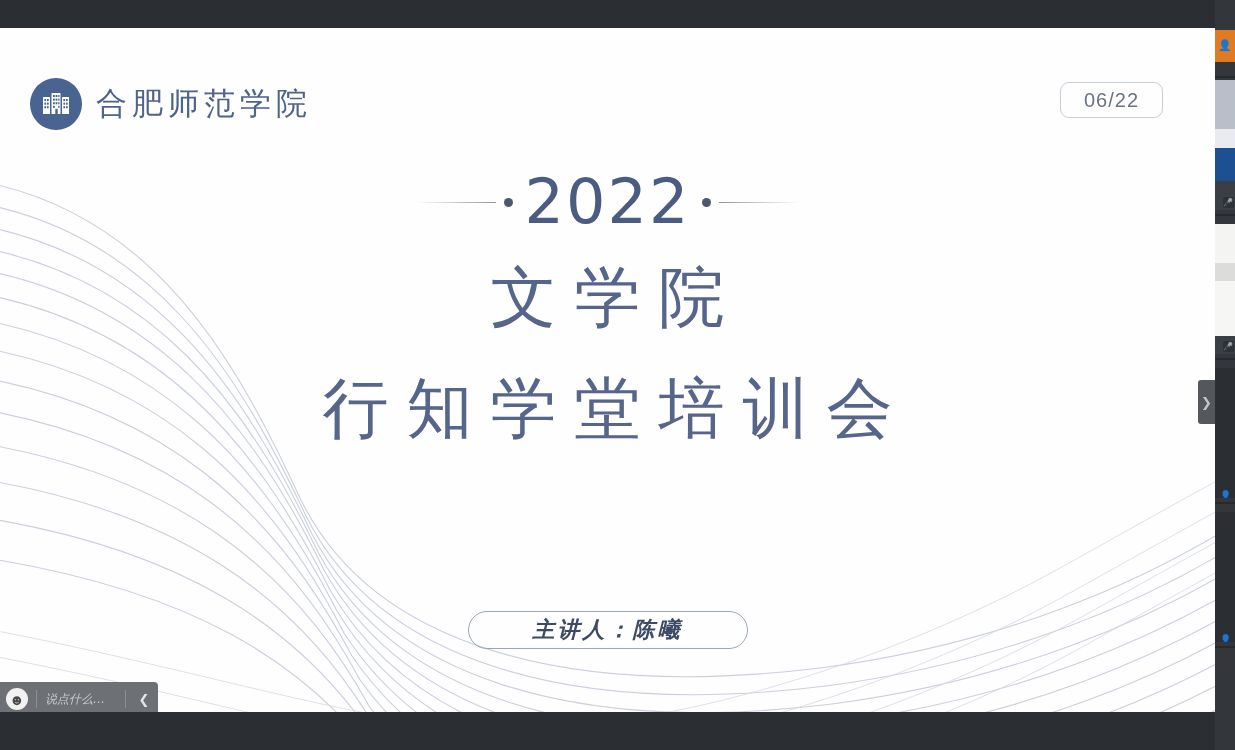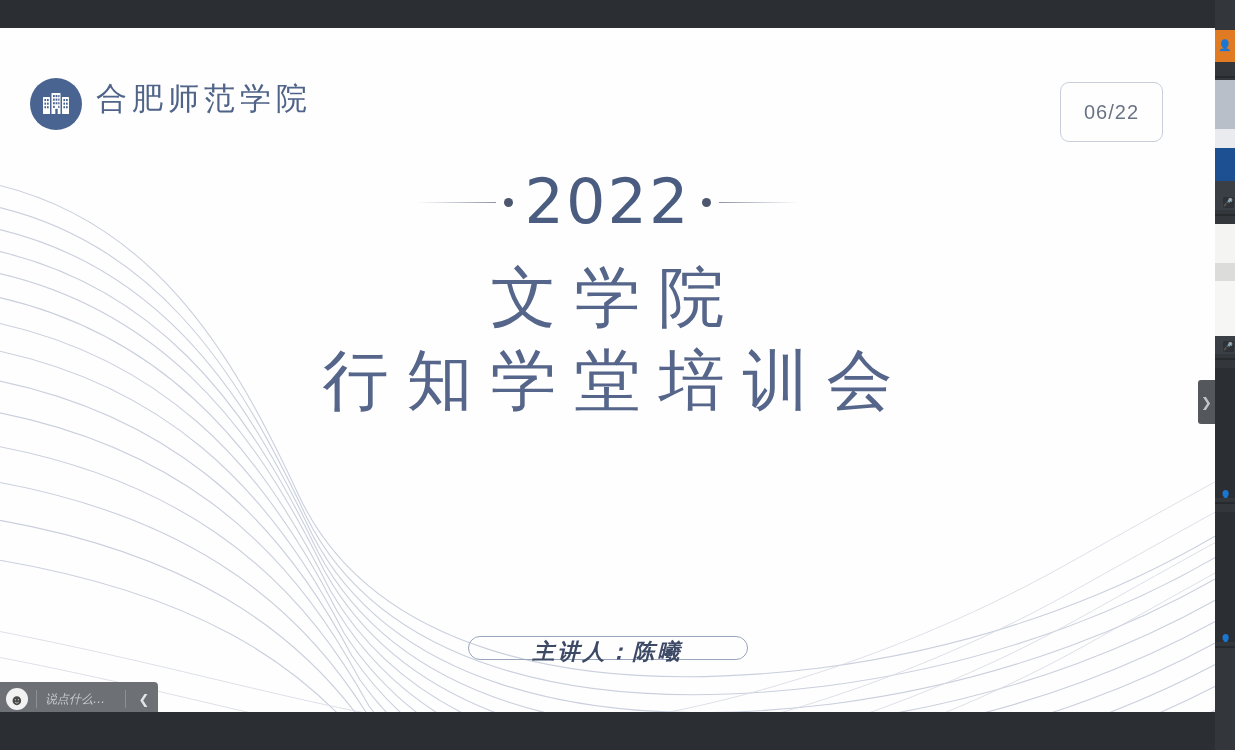--- a/index.html
+++ b/index.html
@@ -24,36 +24,36 @@
   
   .stage {
     position:absolute; left:0; top:28px; width:1215px; height:684px;
     background:#fefefe; overflow:hidden;
   }
   .stage-waves { position:absolute; inset:0; pointer-events:none; }
 
   
   .brand {
     position:absolute; left:30px; top:50px;
-    display:flex; align-items:flex-start; gap:14px;
+    display:flex; align-items:center; gap:14px;
   }
   .brand-emblem {
     width:52px; height:52px; border-radius:50%;
     background:#4a6491; display:flex; align-items:center; justify-content:center;
     flex:0 0 auto;
   }
   .brand-name {
     font-family:"DejaVu Serif","Liberation Serif",serif;
     font-size:31px; color:#4f6488; letter-spacing:5px;
     white-space:nowrap; font-weight:400;
   }
 
   .page-badge {
     position:absolute; right:52px; top:54px;
-    min-width:103px; height:60px; border:1px solid #c9cfd8; border-radius:9px;
+    min-width:103px; height:36px; border:1px solid #c9cfd8; border-radius:9px;
     display:flex; align-items:center; justify-content:center;
     font-size:20px; color:#6a7384; letter-spacing:1px; background:transparent;
   }
 
   
   .year-row {
     position:absolute; left:0; right:0; top:143px;
     display:flex; align-items:center; justify-content:center; gap:12px;
   }
   .year-rule { display:flex; align-items:center; gap:8px; }
@@ -65,27 +65,27 @@
     font-size:62px; font-weight:400; color:#4a5d80; letter-spacing:2px; line-height:1;
   }
 
   
   .headings { position:absolute; left:0; right:0; top:228px; text-align:center; }
   .heading-1, .heading-2 {
     font-family:Liberation Serif, serif;
     color:#56658a; font-weight:400; white-space:nowrap;
   }
   .heading-1 { font-size:66px; letter-spacing:18px; line-height:1.26; text-indent:18px; }
-  .heading-2 { font-size:66px; letter-spacing:18px; line-height:1.26; text-indent:18px; margin-top:0; }
+  .heading-2 { font-size:66px; letter-spacing:18px; line-height:1.26; text-indent:18px; margin-top:28px; }
 
   
   .speaker-pill {
-    position:absolute; left:50%; transform:translateX(-50%); top:608px;
-    width:280px; height:24px; border:1px solid #9aa6bd; border-radius:19px;
-    display:flex; align-items:flex-start; justify-content:center;
+    position:absolute; left:50%; transform:translateX(-50%); top:583px;
+    width:280px; height:38px; border:1px solid #9aa6bd; border-radius:19px;
+    display:flex; align-items:center; justify-content:center;
   }
   .speaker-text {
     font-family:"DejaVu Serif","Liberation Serif",serif;
     font-size:22px; font-weight:700; font-style:italic;
     color:#3d4a66; letter-spacing:3px; white-space:nowrap;
   }
 
   
   .composer {
     position:absolute; left:0; bottom:34px;

